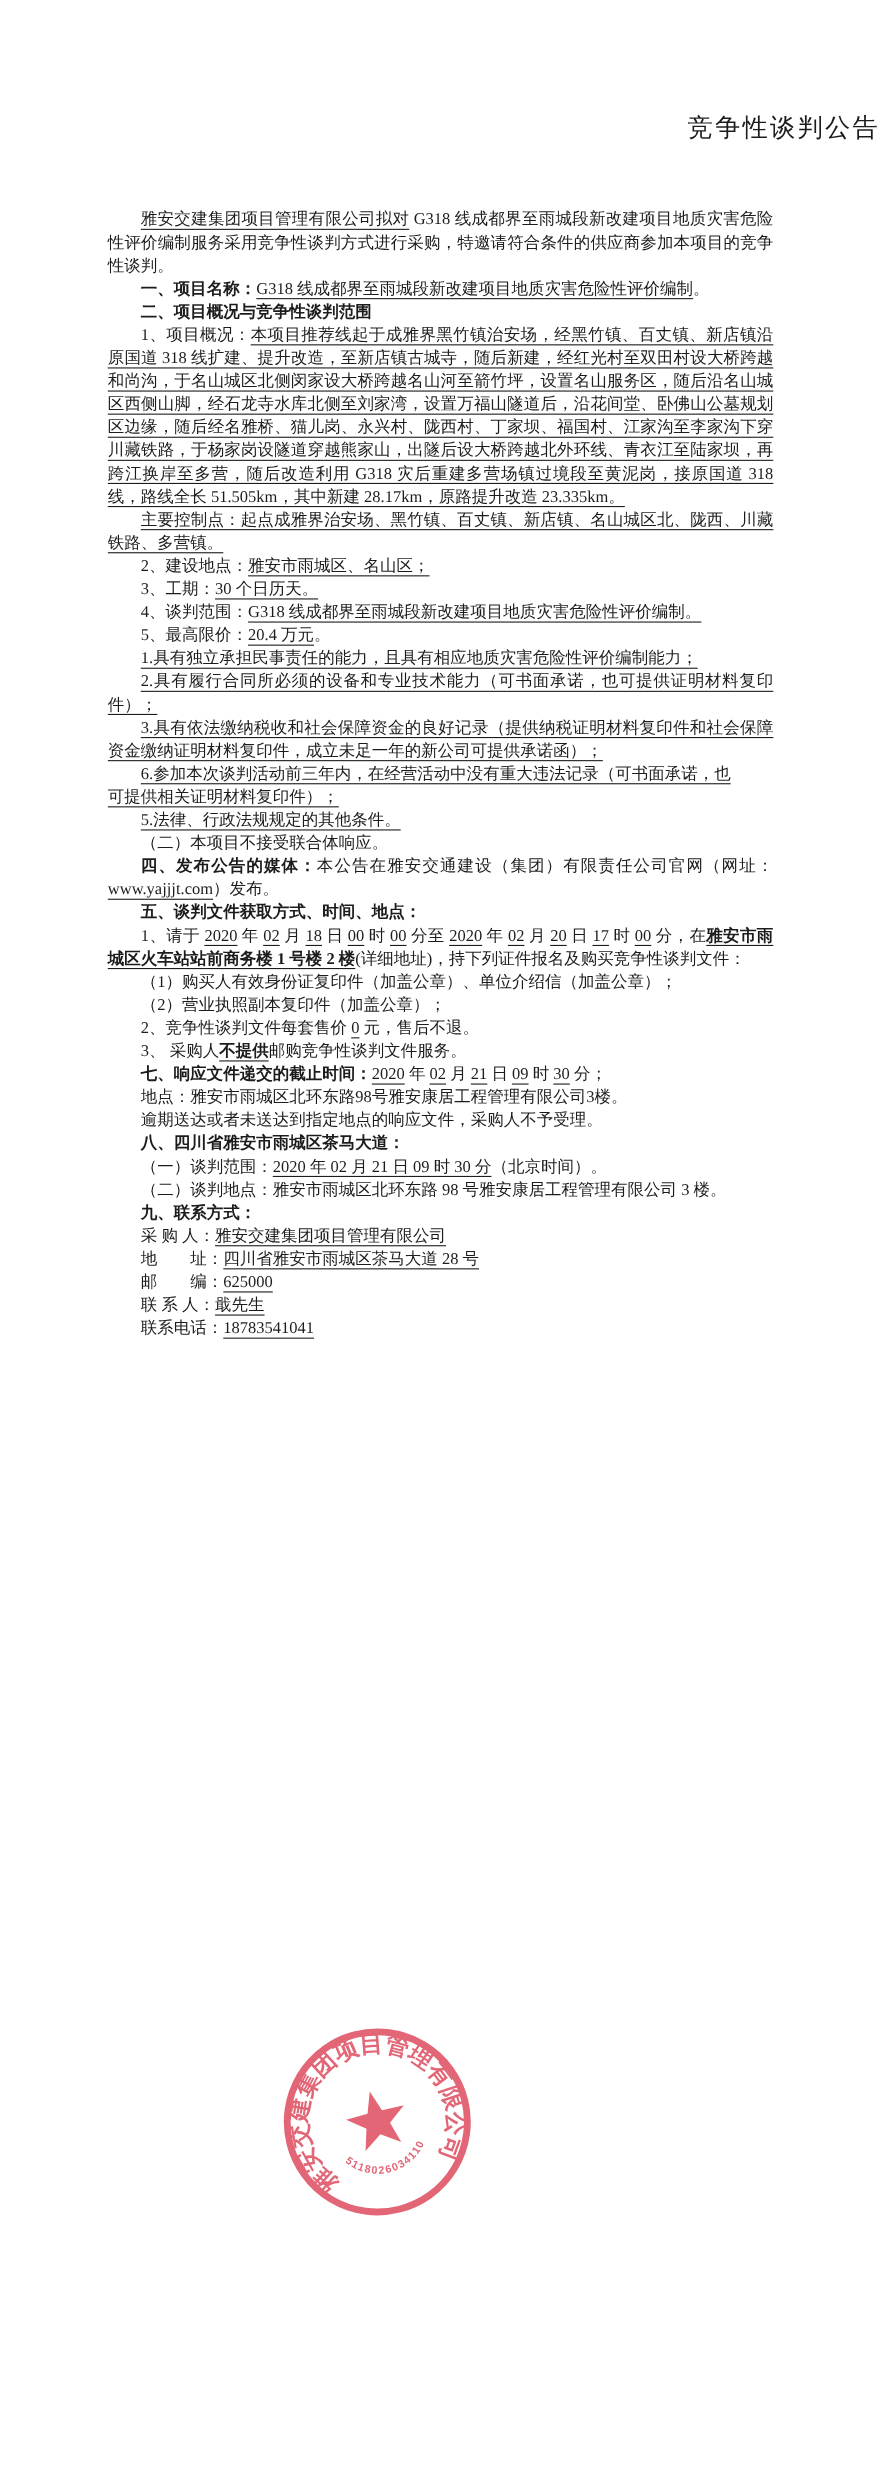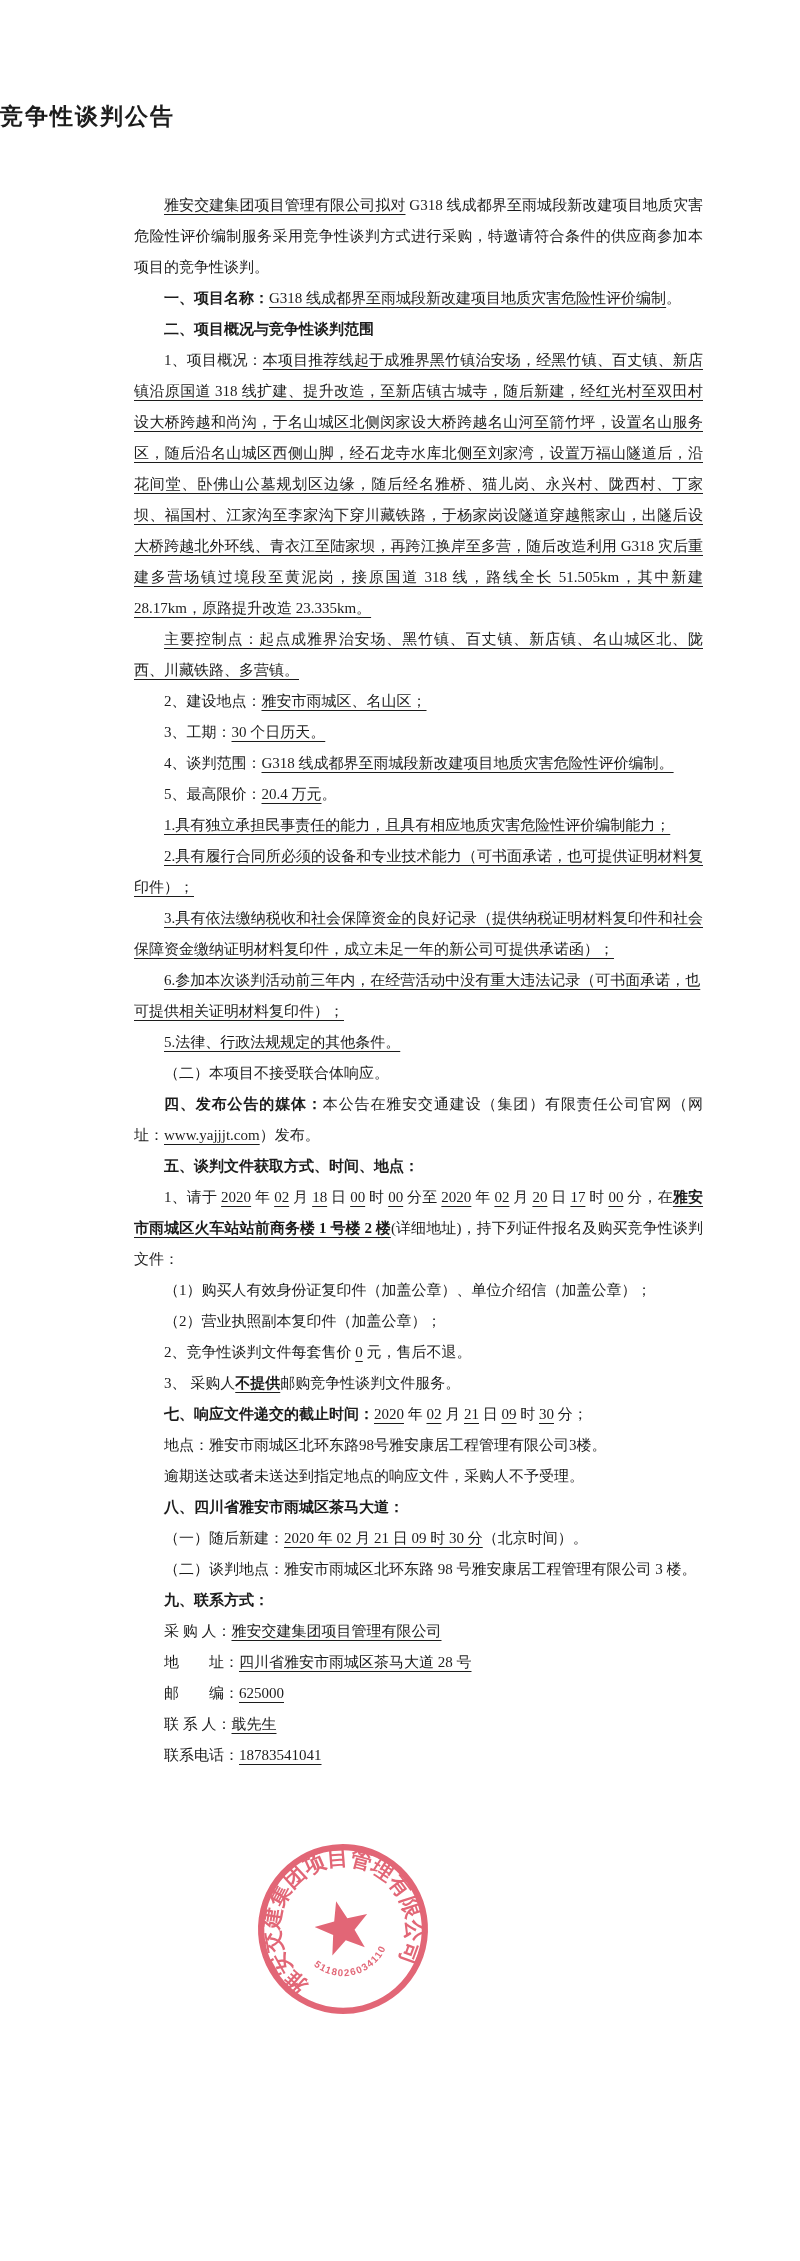--- a/index.html
+++ b/index.html
@@ -8,32 +8,31 @@
   .page {
     position:relative;
     width:800px;
     min-height:2261px;
     background:#fff;
     color:#1c1c1c;
     overflow:hidden;
   }
   .doc-title {
     padding-top:100px;
-    text-align:left;
+    text-align:right;
     font-size:23px;
-    font-weight:bold;
+    font-weight:normal;
     letter-spacing:2px;
     line-height:34px;
   }
   .doc-body {
     padding:56px 97px 120px 98px;
     font-size:15px;
-    line-height:31px;
+    line-height:21px;
     text-align:justify;
-    margin-left:36px;
   }
   p.blk { margin:0; }
   p.indent { text-indent:2em; }
   .b { font-weight:bold; }
   .u { text-decoration:underline; text-underline-offset:4px; text-decoration-thickness:1px; }
   .gap-page { margin-top:214px; }   
   .gap-sm   { margin-top:14px; }
   .gap-contact { margin-top:8px; }
   .seal {
     position:absolute;
@@ -78,21 +77,21 @@
       <p class="blk indent"><span class="b ">五、谈判文件获取方式、时间、地点：</span></p>
       <p class="blk indent"><span class="">1、请于 </span><span class="u">2020</span><span class=""> 年 </span><span class="u">02</span><span class=""> 月 </span><span class="u">18</span><span class=""> 日 </span><span class="u">00</span><span class=""> 时 </span><span class="u">00</span><span class=""> 分至 </span><span class="u">2020</span><span class=""> 年 </span><span class="u">02</span><span class=""> 月 </span><span class="u">20</span><span class=""> 日 </span><span class="u">17</span><span class=""> 时 </span><span class="u">00</span><span class=""> 分，在</span><span class="b u">雅安市雨城区火车站站前商务楼 1 号楼 2 楼</span><span class="">(详细地址)，持下列证件报名及购买竞争性谈判文件：</span></p>
       <p class="blk indent"><span class="">（1）购买人有效身份证复印件（加盖公章）、单位介绍信（加盖公章）；</span></p>
       <p class="blk indent"><span class="">（2）营业执照副本复印件（加盖公章）；</span></p>
       <p class="blk indent"><span class="">2、竞争性谈判文件每套售价 </span><span class="u">0</span><span class=""> 元，售后不退。</span></p>
       <p class="blk indent"><span class="">3、 采购人</span><span class="b u">不提供</span><span class="">邮购竞争性谈判文件服务。</span></p>
       <p class="blk indent"><span class="b ">七、响应文件递交的截止时间：</span><span class="u">2020</span><span class=""> 年 </span><span class="u">02</span><span class=""> 月 </span><span class="u">21</span><span class=""> 日 </span><span class="u">09</span><span class=""> 时 </span><span class="u">30</span><span class=""> 分；</span></p>
       <p class="blk indent"><span class="">地点：雅安市雨城区北环东路98号雅安康居工程管理有限公司3楼。</span></p>
       <p class="blk indent"><span class="">逾期送达或者未送达到指定地点的响应文件，采购人不予受理。</span></p>
       <p class="blk indent"><span class="b ">八、四川省雅安市雨城区茶马大道：</span></p>
-      <p class="blk indent"><span class="">（一）随后新建：</span><span class="u">2020 年 02 月 21 日 09 时 30 分</span><span class="">（北京时间）。</span></p>
+      <p class="blk indent"><span class="">（一）谈判范围：</span><span class="u">2020 年 02 月 21 日 09 时 30 分</span><span class="">（北京时间）。</span></p>
       <p class="blk indent"><span class="">（二）谈判地点：雅安市雨城区北环东路 98 号雅安康居工程管理有限公司 3 楼。</span></p>
       <p class="blk indent"><span class="b ">九、联系方式：</span></p>
       <p class="blk indent"><span class="">采 购 人：</span><span class="u">雅安交建集团项目管理有限公司</span></p>
       <p class="blk indent gap-contact"><span class="">地　　址：</span><span class="u">四川省雅安市雨城区茶马大道 28 号</span></p>
       <p class="blk indent gap-contact"><span class="">邮　　编：</span><span class="u">625000</span></p>
       <p class="blk indent gap-contact"><span class="">联 系 人：</span><span class="u">戢先生</span></p>
       <p class="blk indent gap-contact"><span class="">联系电话：</span><span class="u">18783541041</span></p>
     </div>
 
   <div class="seal" aria-hidden="true" style="color: rgb(221, 75, 94);">

